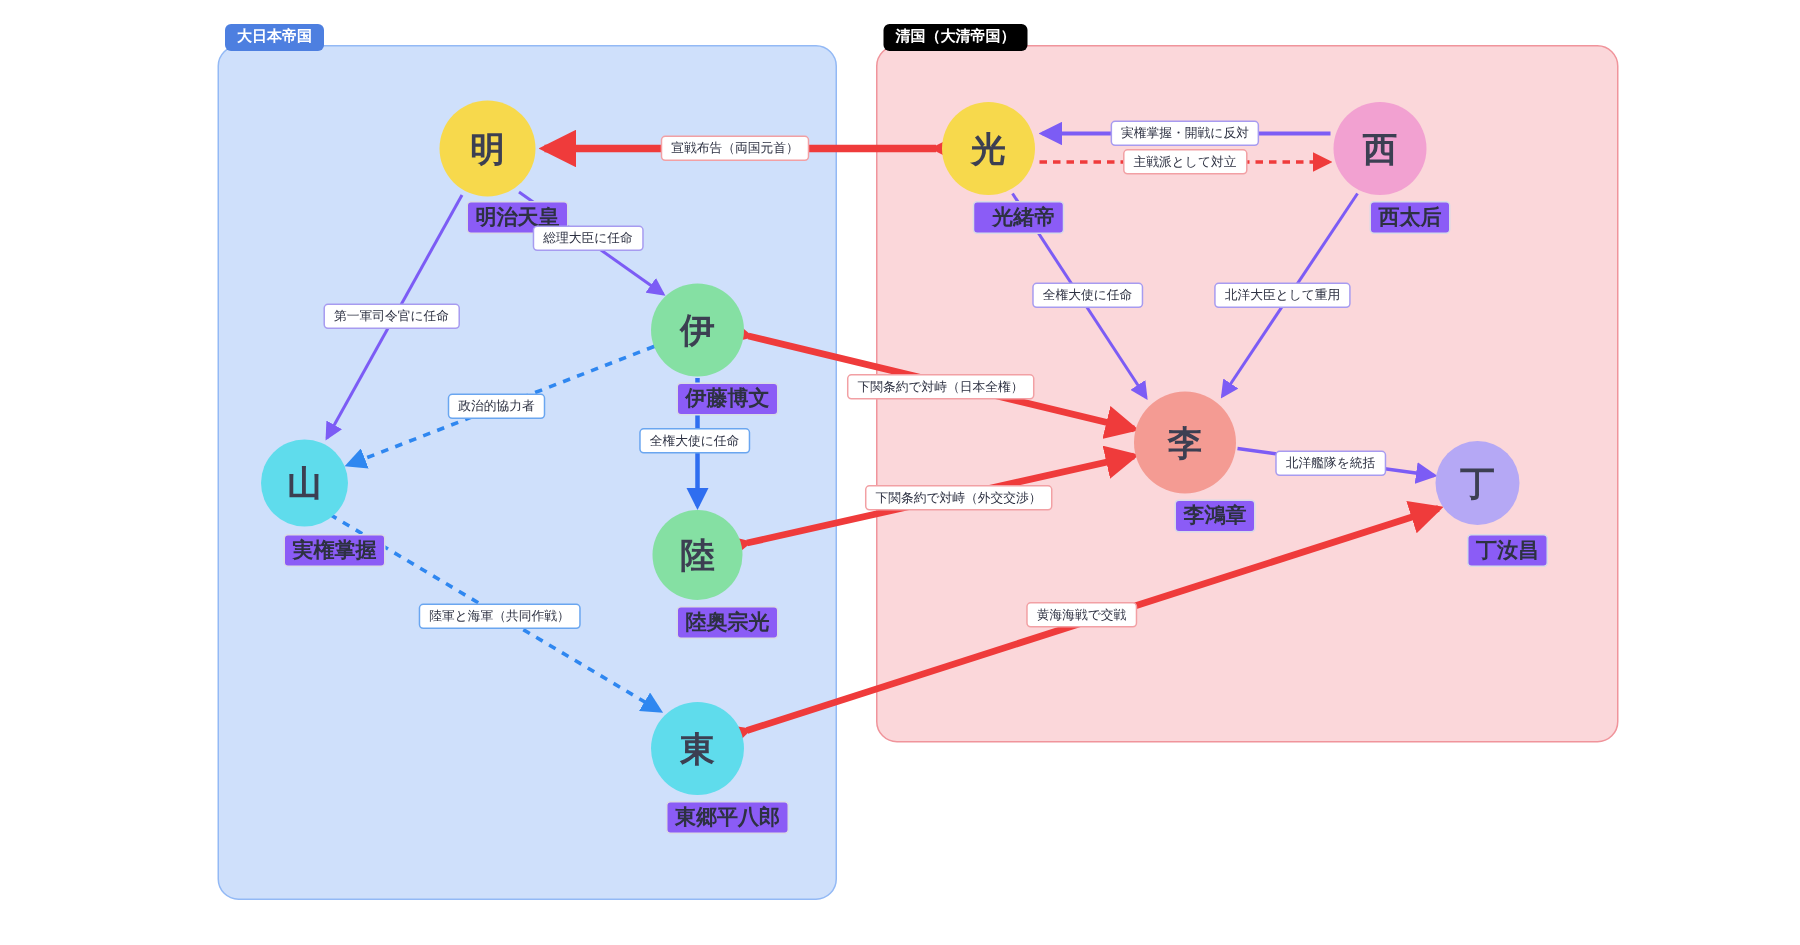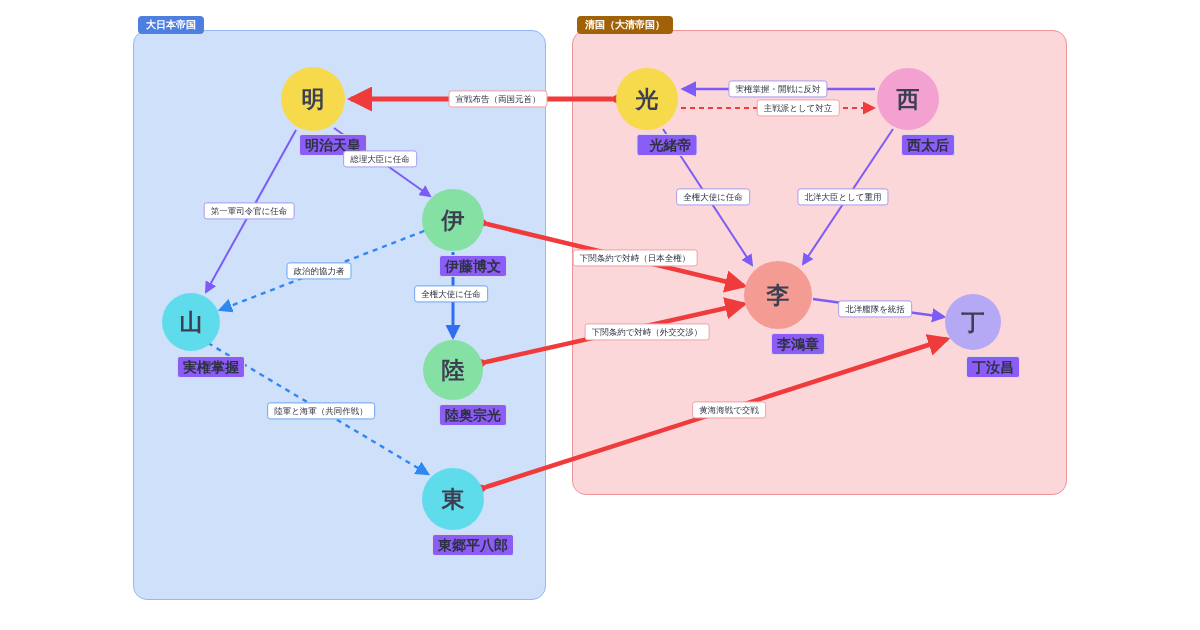--- a/index.html
+++ b/index.html
@@ -3,40 +3,40 @@
 <meta charset="utf-8">
 <style>
   html,body{margin:0;padding:0;}
   body{
     width:1200px;height:630px;
     background:#ffffff;
     font-family:"DejaVu Sans","Liberation Sans",sans-serif;
     overflow:hidden;
     position:relative;
   }
-  #stage{position:absolute;left:0;top:0;width:1026px;height:630px;}
+  #stage{position:absolute;left:12px;top:0;width:1026px;height:630px;}
 
   
   .cluster{position:absolute;border-radius:14px;box-sizing:border-box;}
   .cluster.jp{
     left:133px;top:30px;width:413px;height:570px;
     background:#cfe0fb;border:1.5px solid #93b9f5;
   }
   .cluster.qing{
     left:572px;top:30px;width:495px;height:465px;
     background:#fbd7da;border:1.5px solid #f0949b;
   }
   .cluster-label{
     position:absolute;
     font-size:10px;font-weight:700;color:#ffffff;
     padding:3px 8px;border-radius:4px;white-space:nowrap;
     line-height:1.15;
   }
   .cluster-label.jp{left:138px;top:16px;background:#4d7fe0;}
-  .cluster-label.qing{left:577px;top:16px;background:#a16207;}
+  .cluster-label.qing{left:577px;top:16px;background:#000000;}
 
   
   .node{
     position:absolute;border-radius:50%;
     display:flex;align-items:center;justify-content:center;
     font-size:23px;font-weight:600;color:#3c3f52;
     box-sizing:border-box;
     letter-spacing:0;
   }
   .node-caption{
@@ -53,21 +53,21 @@
   .elabel{
     position:absolute;
     font-size:8.5px;color:#2d3142;
     background:#ffffff;border-radius:3px;
     padding:2.5px 6px;white-space:nowrap;
     transform:translate(-50%,-50%);
     line-height:1.2;
   }
   .elabel.purple{border:1px solid #a79bf0;}
   .elabel.blue{border:1px solid #6aa6f0;}
-  .elabel.red{border:1px solid #f2a0a4;margin-left:20px;}
+  .elabel.red{border:1px solid #f2a0a4;}
 
   svg#edges{position:absolute;left:0;top:0;width:1200px;height:630px;overflow:visible;}
 </style>
 </head>
 <body>
 
 <div id="stage">
 
   <div class="cluster jp"></div>
   <div class="cluster qing"></div>

